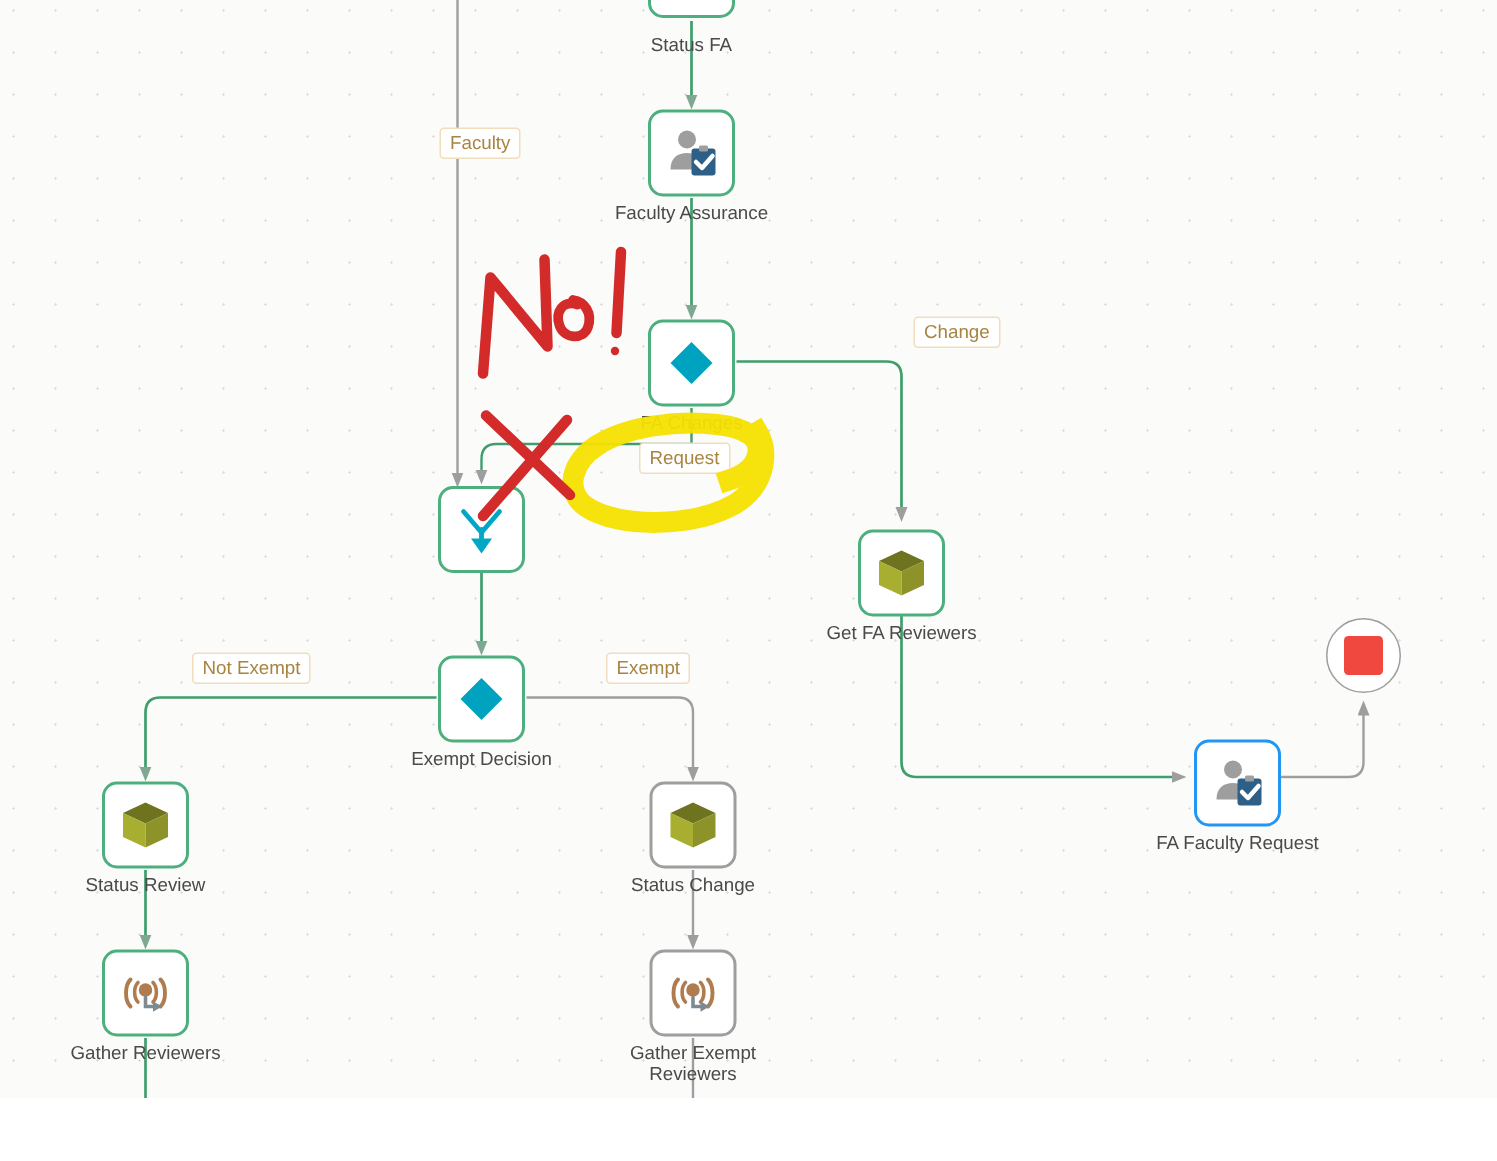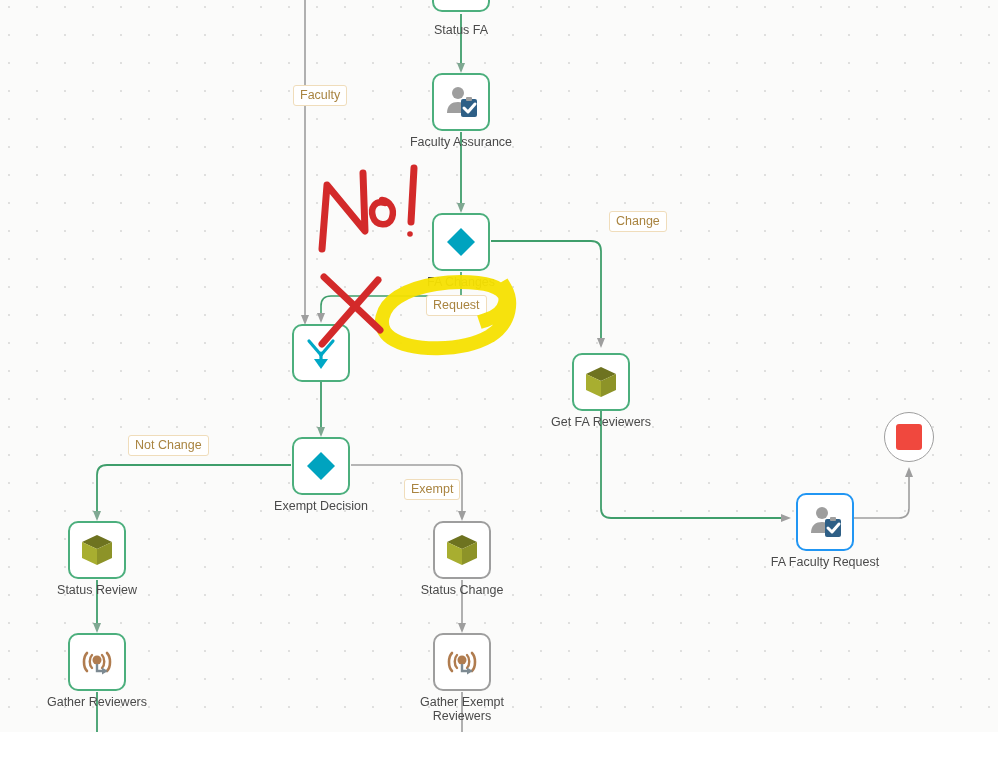--- a/index.html
+++ b/index.html
@@ -285,23 +285,23 @@
   <div class="end-node" style="left:884px; top:412px;">
     <div class="stop"></div>
   </div>
 
   <div class="edge-label" style="left:281px; top:85px;margin-left:12px;">Faculty</div>
 
   <div class="edge-label" style="left:571px; top:211px;margin-left:38px;">Change</div>
 
   <div class="edge-label" style="left:426px; top:295px;">Request</div>
 
-  <div class="edge-label" style="left:128px; top:435px;">Not Change</div>
-
-  <div class="edge-label" style="left:404px; top:435px;margin-top:44px;">Exempt</div>
+  <div class="edge-label" style="left:128px; top:435px;">Not Exempt</div>
+
+  <div class="edge-label" style="left:404px; top:435px;">Exempt</div>
 
   <svg id="mark-layer" viewBox="0 0 998 774" xmlns="http://www.w3.org/2000/svg">
 
     <g>
       <path d="M505,288 C512,300 512,322 490,336 C462,352 412,352 391,338
                C375,327 382,307 398,297 C418,284 452,280 478,283
                C498,285 508,293 505,303 C503,313 492,318 486,320" stroke="#f5e000" stroke-width="14" fill="none" stroke-linecap="square" stroke-linejoin="miter" opacity="0.95"></path>
     </g>
 
     <g stroke="#d32a2a" fill="none" stroke-linecap="round" stroke-linejoin="round">

